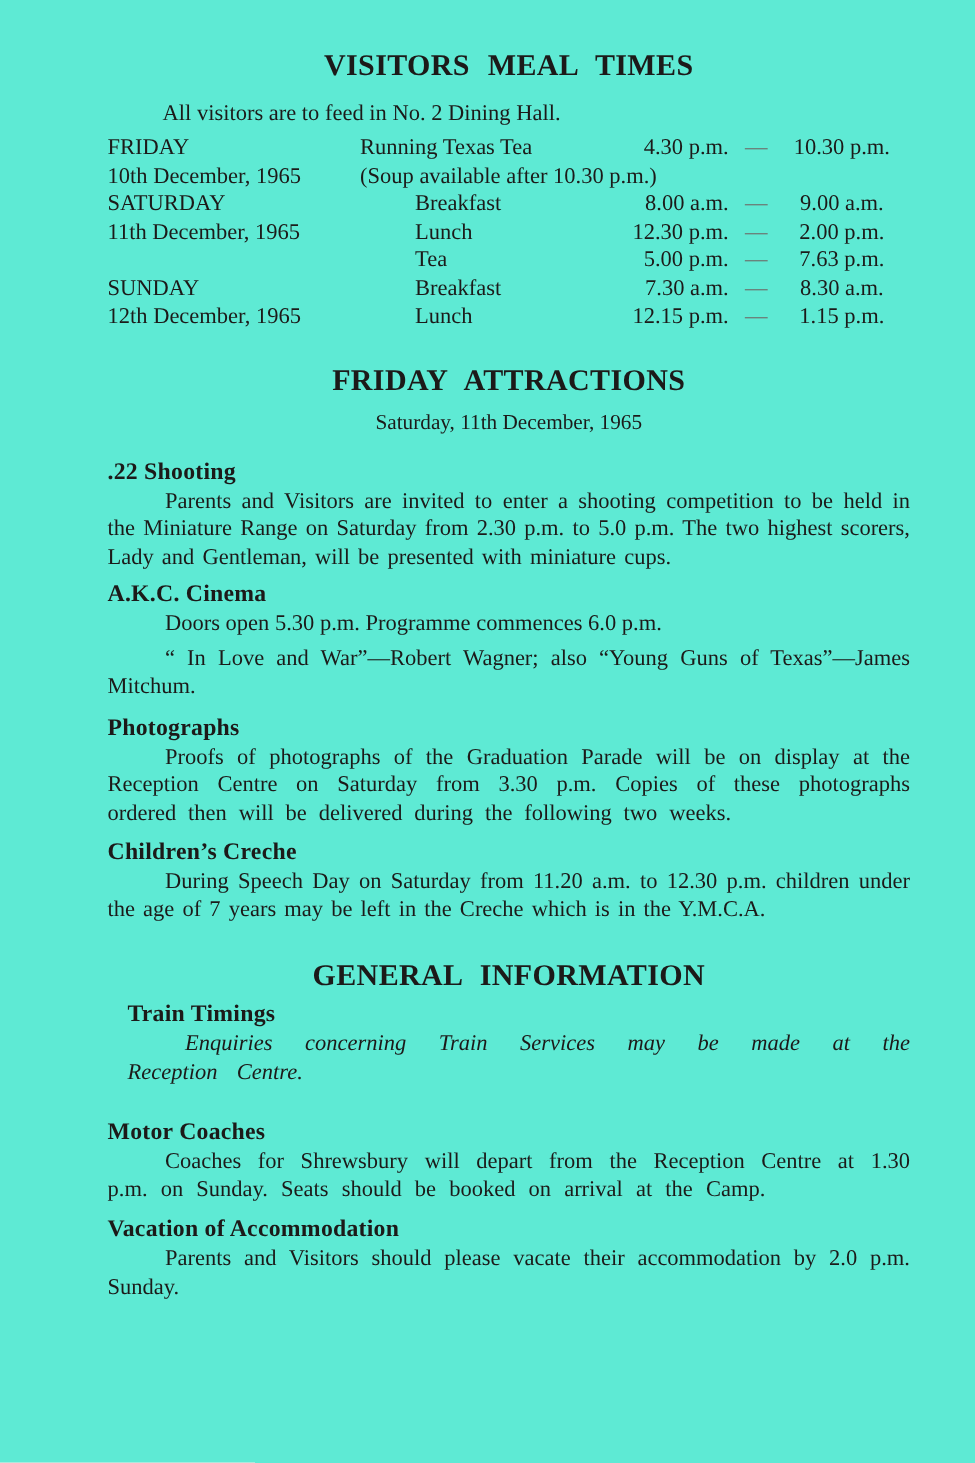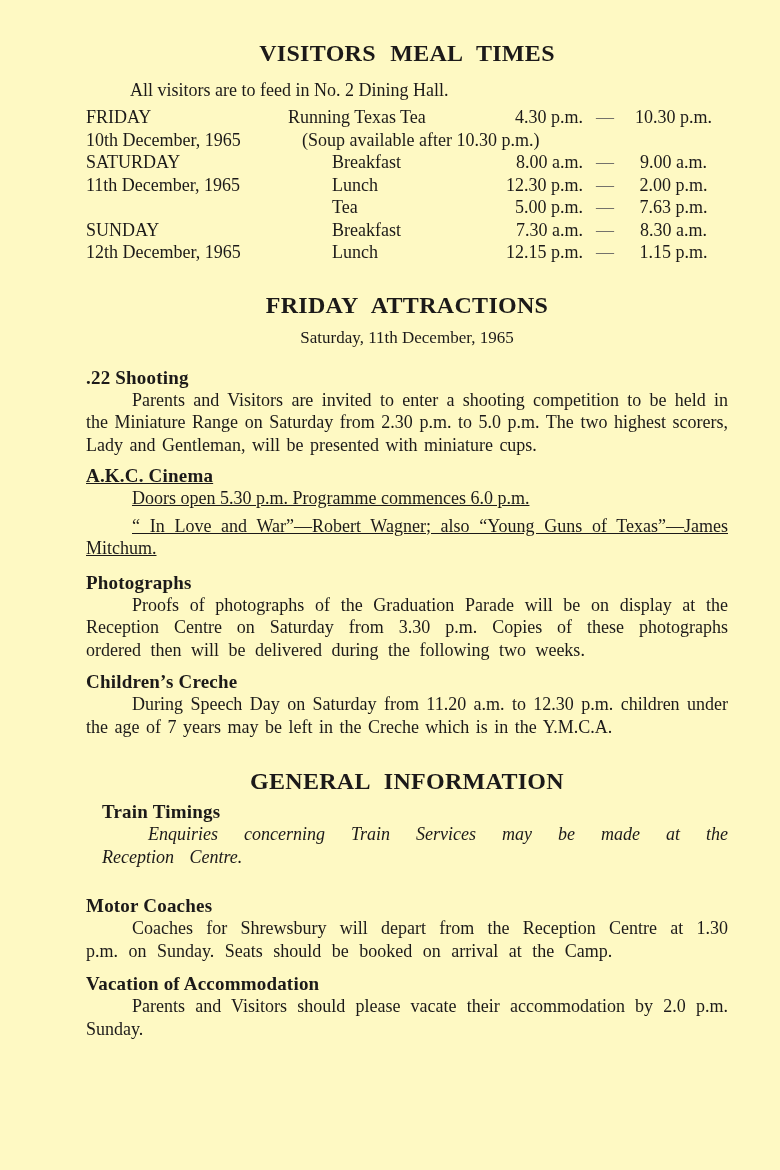--- a/index.html
+++ b/index.html
@@ -1,48 +1,48 @@
 <!DOCTYPE html>
 <html><head>
 <meta charset="utf-8">
 <style>
   html,body{margin:0;padding:0;background:#e9e9e6;}
   .page{
     position:relative;
     width:780px;height:1170px;
     box-sizing:border-box;
-    background:#fef9c3;
+    background:#5eead4;
     color:#1c1a19;
     font-family:"Liberation Serif", serif;
     padding:40px 52px 0 86px;
     overflow:hidden;
   }
   h1{
     font-size:24px;line-height:26px;font-weight:bold;
     text-align:center;word-spacing:8px;letter-spacing:.3px;
     margin:0;
   }
   h1.mt28{margin-top:28px;}
   h1.mt30{margin-top:30px;}
   .intro{margin:13px 0 0;font-size:18px;line-height:23px;text-indent:44px;}
   .subtitle{margin:8px 0 0;font-size:17px;line-height:23px;text-align:center;}
   
   .mtable{margin-top:4px;width:634px;font-size:18px;line-height:22.5px;}
   .trow{display:flex;}
   .c-day{width:196px;flex:none;}
   .c-meal{width:130px;margin-left:50px;flex:none;white-space:nowrap;}
   .trow.friday .c-meal{margin-left:6px;width:174px;}
-  .c-note{margin-left:20px;white-space:nowrap;font-family:Liberation Serif, serif;}
+  .c-note{margin-left:6px;white-space:nowrap;font-family:Liberation Serif, serif;}
   .c-start{width:121px;flex:none;text-align:right;white-space:nowrap;}
   .c-dash{width:44px;flex:none;text-align:center;color:#6e6c68;}
   .c-end{width:93px;flex:none;text-align:center;white-space:nowrap;}
   
   section{margin:0;}
   .sec-shooting{margin-top:17px;}
-  .sec-cinema{margin-top:8px;text-decoration:underline;}
+  .sec-cinema{margin-top:8px;}
   .sec-photos{margin-top:11px;}
   .sec-creche{margin-top:9px;}
   .sec-train{margin-top:6px;margin-left:16px;}
   .sec-motor{margin-top:26px;}
   .sec-vacation{margin-top:10px;}
   h2{font-size:19px;line-height:23px;font-weight:bold;margin:0;letter-spacing:.2px;}
   p.body{
     margin:0;font-size:18px;line-height:22.5px;
     text-align:justify;text-indent:46px;
   }

